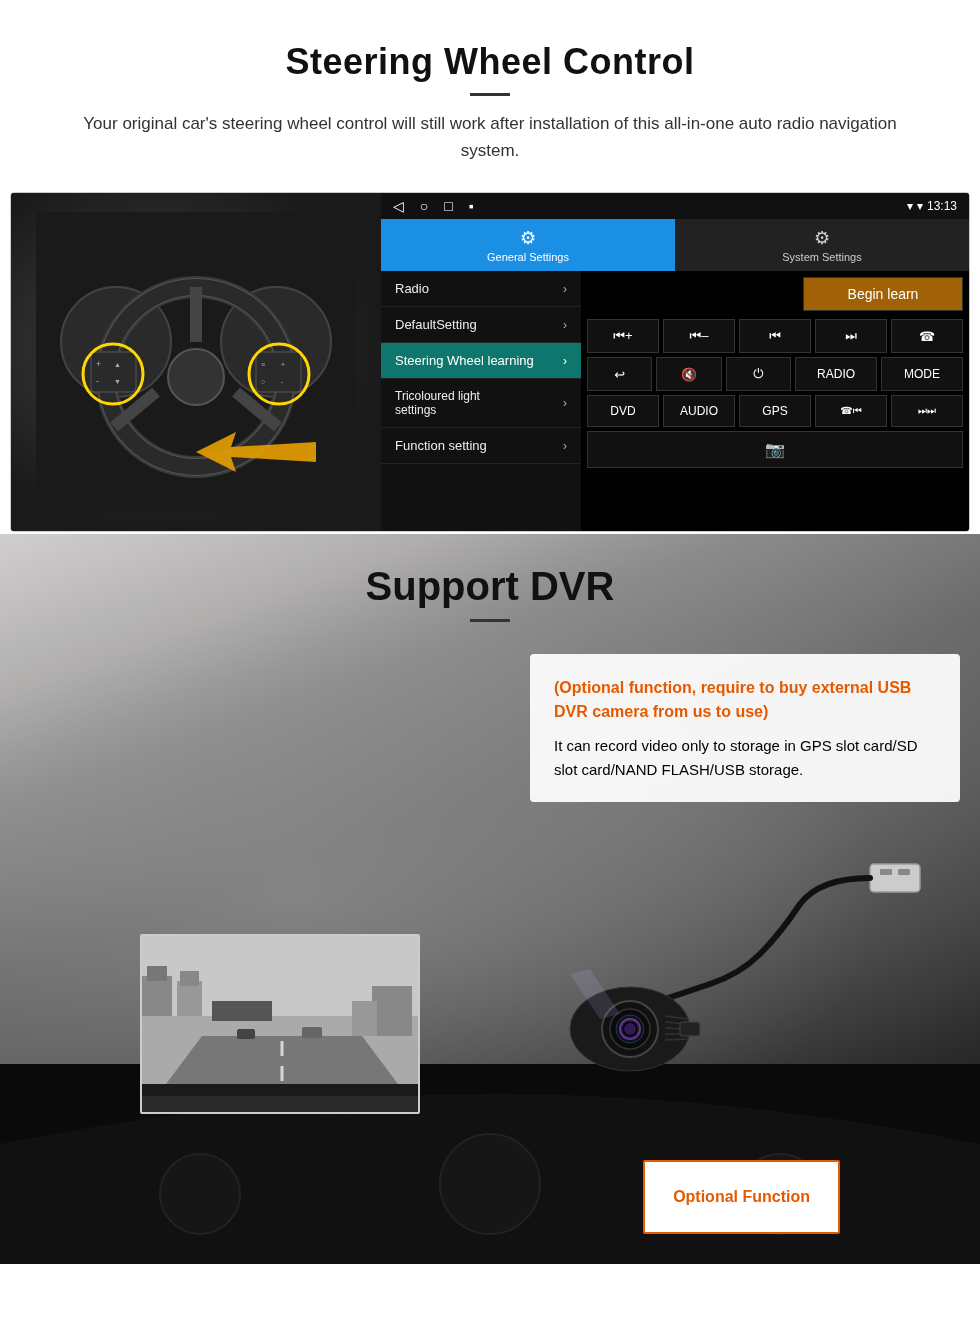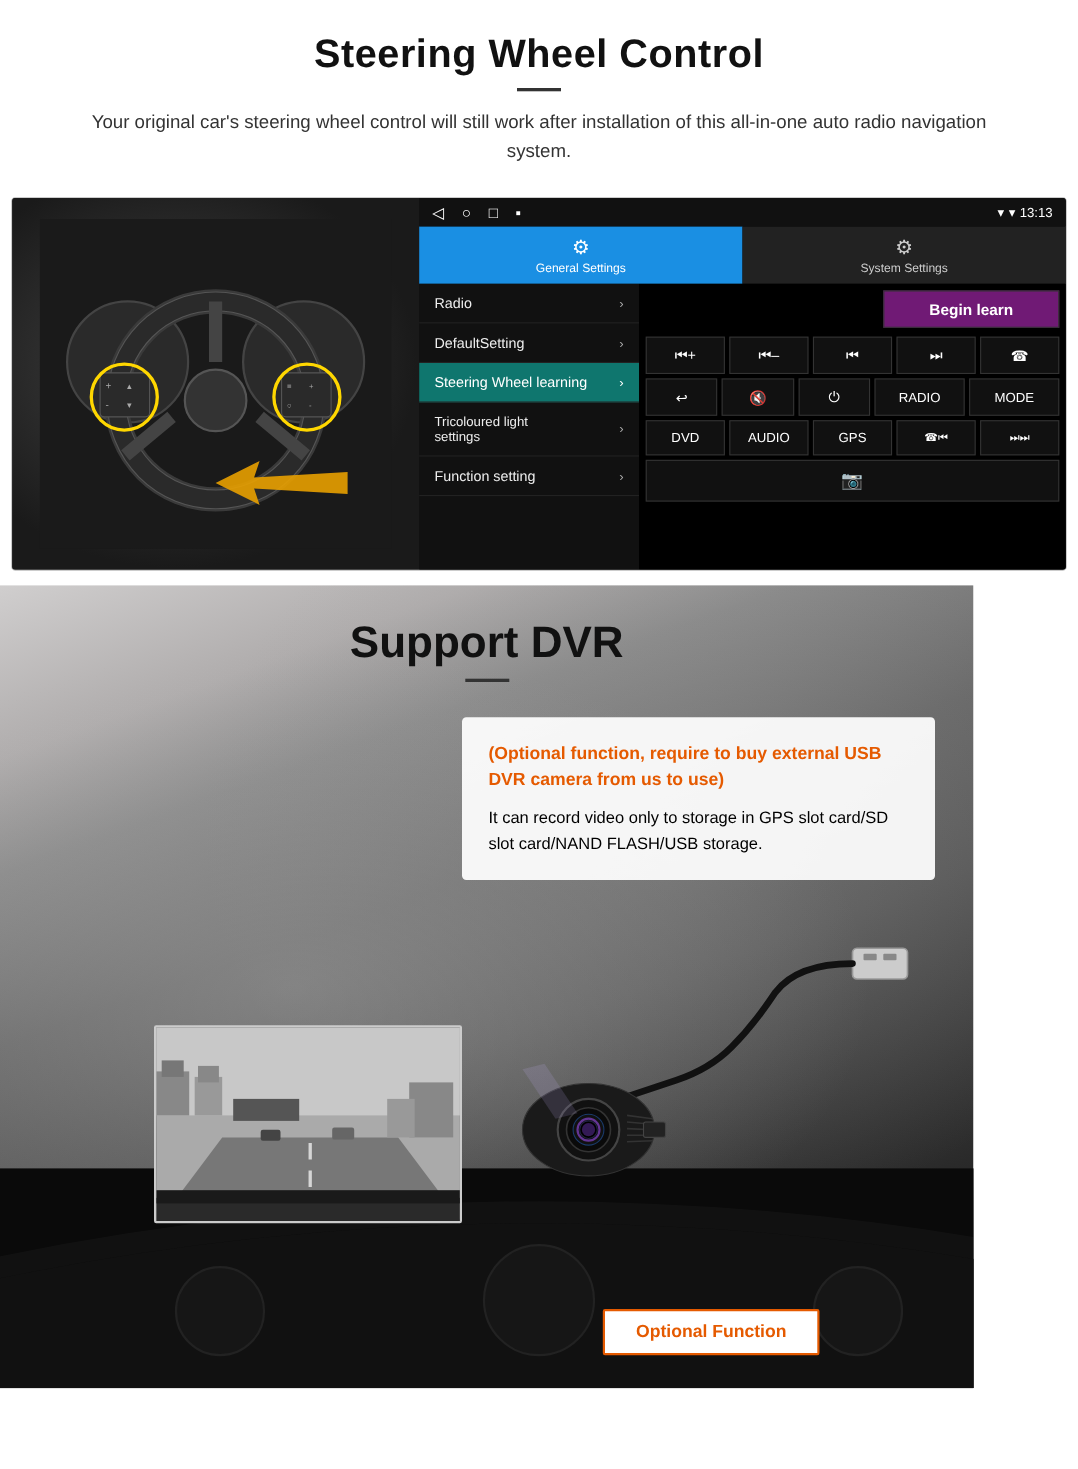--- a/index.html
+++ b/index.html
@@ -8,20 +8,21 @@
       min-height: 1335px;
       font-family: Arial, sans-serif;
       background: #fff;
       overflow-x: hidden;
     }
 
     
     .section-header {
       text-align: center;
       padding: 28px 40px 10px;
+      margin-top: 13px;
     }
     .section-title {
       font-size: 36px;
       font-weight: 900;
       color: #111;
       letter-spacing: 0.5px;
     }
     .section-divider {
       width: 40px;
       height: 3px;
@@ -171,29 +172,28 @@
       flex-direction: column;
       gap: 4px;
     }
     
     .begin-learn-row {
       display: flex;
       justify-content: flex-end;
       margin-bottom: 4px;
     }
     .begin-learn-btn {
-      background: #701a75;
+      background: #a16207;
       color: #fff;
       border: 1px solid #333;
       padding: 8px 20px;
       font-size: 14px;
       cursor: pointer;
       width: 160px;
       text-align: center;
-      font-weight: bold;
     }
     .ctrl-row {
       display: flex;
       gap: 4px;
     }
     .ctrl-btn {
       flex: 1;
       background: #111;
       border: 1px solid #333;
       color: #fff;
@@ -205,22 +205,22 @@
       justify-content: center;
       min-width: 0;
     }
     .ctrl-btn-wide {
       flex: 1.3;
     }
 
     
     .dvr-section {
       position: relative;
-      margin-top: 13px;
-      width: 885px;
+      margin-top: 2px;
+      width: 980px;
       min-height: 730px;
       overflow: hidden;
     }
 
     
     .dvr-road-bg {
       position: absolute;
       top: 0; left: 0;
       width: 100%;
       height: 100%;
@@ -254,21 +254,21 @@
     .dvr-divider {
       width: 40px;
       height: 3px;
       background: #333;
       margin: 10px auto 0;
     }
 
     
     .dvr-info-card {
       position: absolute;
-      right: 35px;
+      right: 20px;
       top: 120px;
       width: 430px;
       background: rgba(255,255,255,0.93);
       border-radius: 4px;
       padding: 22px 24px 20px;
       z-index: 5;
     }
     .dvr-optional-text {
       color: #e55a00;
       font-size: 16px;
@@ -302,21 +302,21 @@
     .optional-fn-btn {
       position: absolute;
       bottom: 30px;
       right: 140px;
       z-index: 6;
       background: #fff;
       border: 2px solid #e55a00;
       color: #e55a00;
       font-size: 16px;
       font-weight: 600;
-      padding: 10px 28px;
+      padding: 26px 28px;
       cursor: pointer;
       border-radius: 2px;
     }
 
     
     .dvr-preview {
       position: absolute;
       left: 140px;
       bottom: 150px;
       width: 280px;

